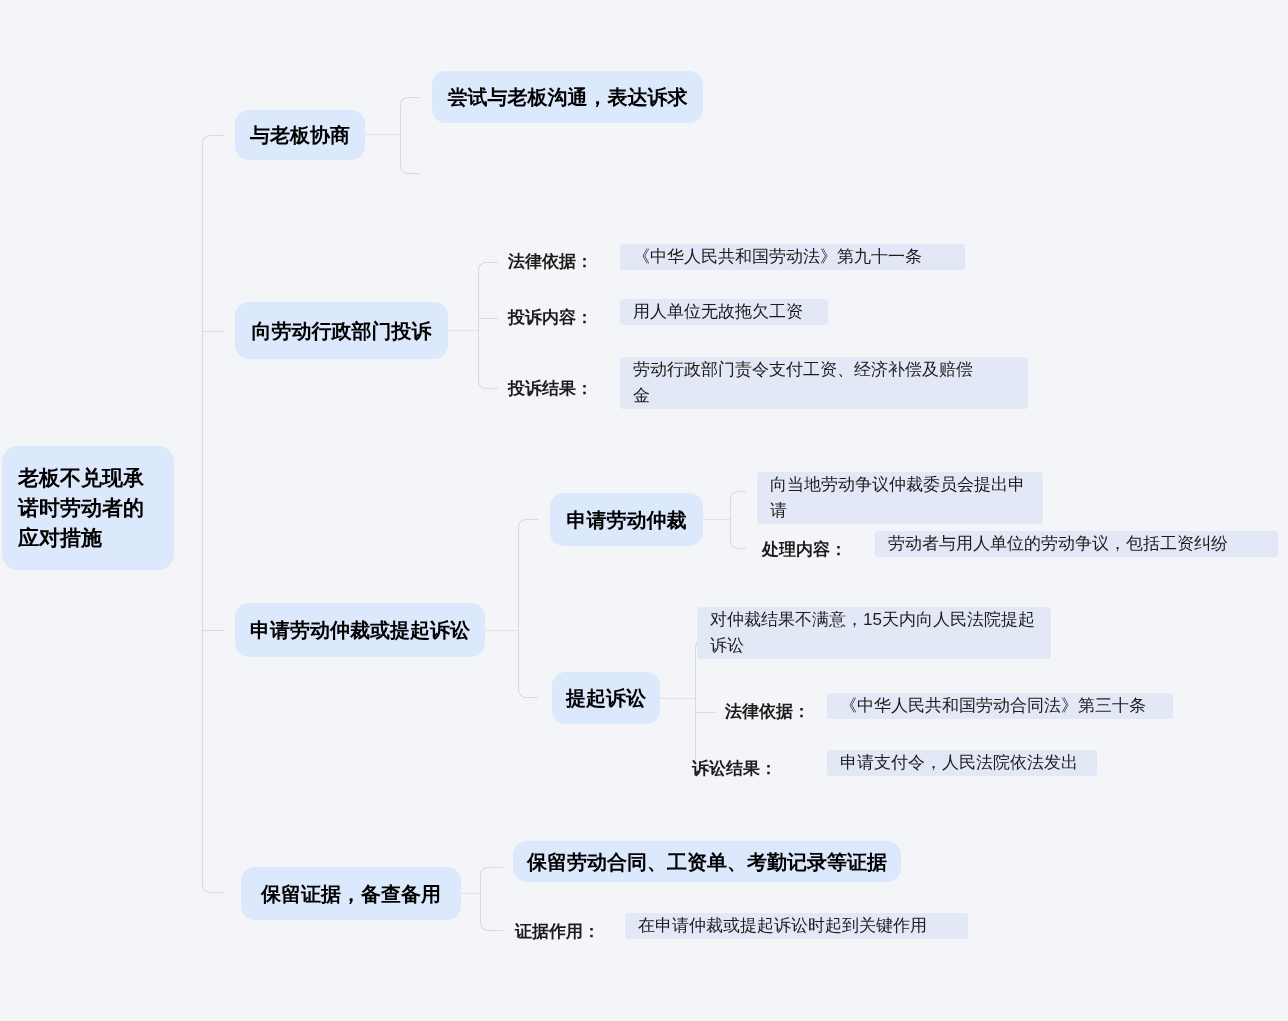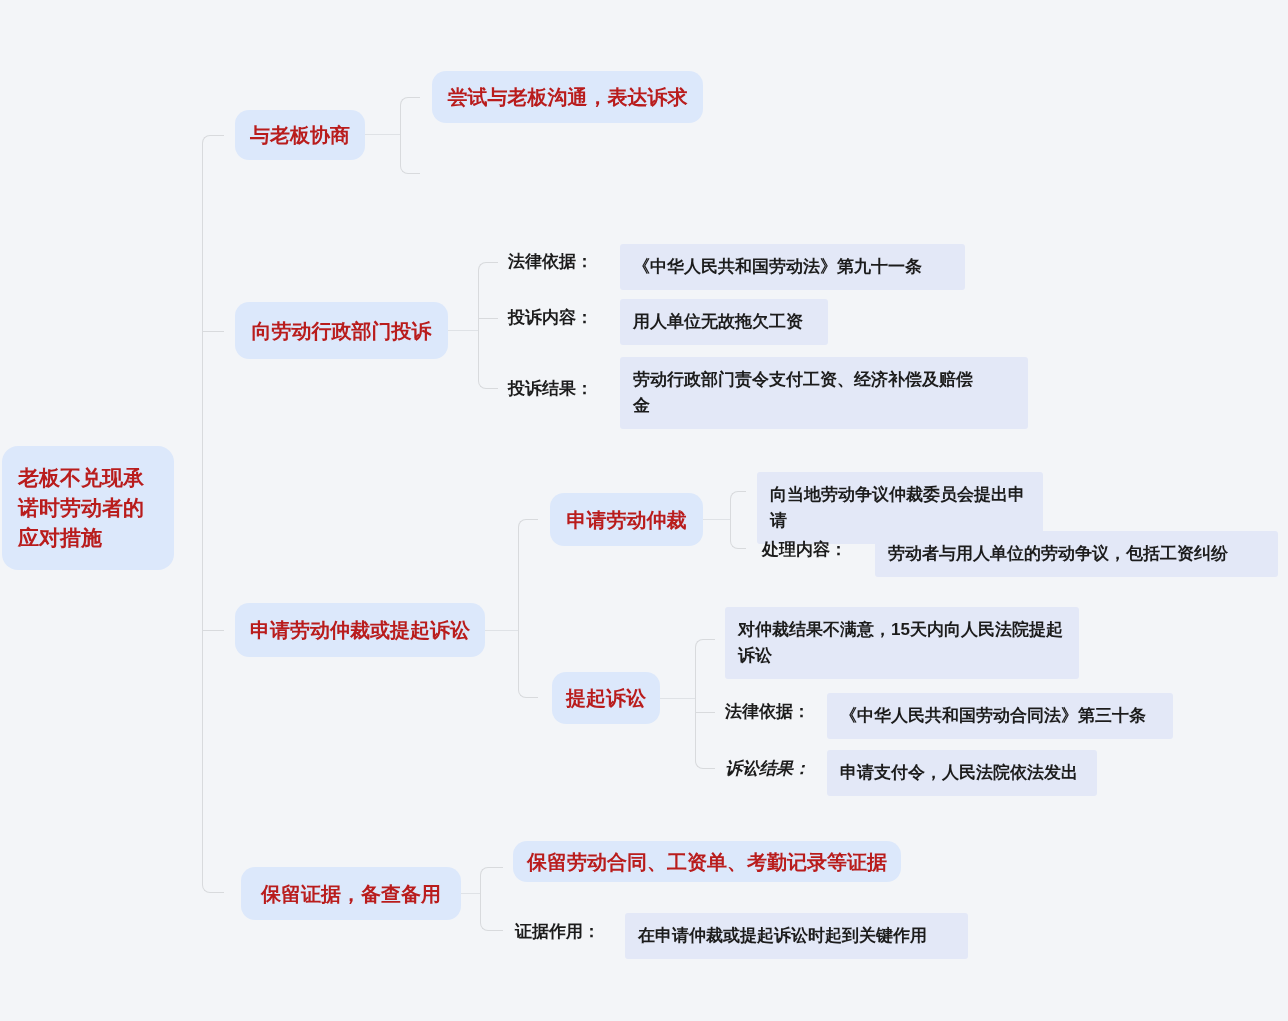--- a/index.html
+++ b/index.html
@@ -13,43 +13,42 @@
   }
   .canvas{position:absolute;left:0;top:0;width:1288px;height:1021px;}
   .node{
     position:absolute;
     background:#dce8fb;
     border-radius:14px;
     display:flex;align-items:center;justify-content:center;
     font-weight:bold;font-size:20px;line-height:26px;
     box-sizing:border-box;
     white-space:pre-wrap;
-    color:#b91c1c;
+    color:#000000;
   }
   .root{
     border-radius:16px;
     font-size:21px;line-height:30px;
     padding:17px 16px;
     justify-content:flex-start;align-items:flex-start;
     display:block;
   }
   .label{
     position:absolute;
     font-weight:bold;font-size:17px;line-height:26px;
     white-space:nowrap;
   }
   .value{
     position:absolute;
     background:#e3e8f7;
     border-radius:3px;
     font-size:17px;line-height:26px;
-    padding:10px 13px;
+    padding:0 13px;
     box-sizing:border-box;
     white-space:pre-wrap;
-    font-weight:bold;
   }
   .bracket{
     position:absolute;
     border-left:1px solid #d8dadd;
     border-top:1px solid #d8dadd;
     border-bottom:1px solid #d8dadd;
     border-top-left-radius:8px;
     border-bottom-left-radius:8px;
     box-sizing:border-box;
   }
@@ -108,25 +107,25 @@
 金</div>
 
   <div class="node" style="left:235px;top:603px;width:250px;height:54px;">申请劳动仲裁或提起诉讼</div>
 
   <div class="node" style="left:550px;top:493px;width:153px;height:53px;">申请劳动仲裁</div>
   <div class="value" style="left:757px;top:472px;width:286px;">向当地劳动争议仲裁委员会提出申请</div>
   <div class="label" style="left:762px;top:537px;">处理内容：</div>
   <div class="value" style="left:875px;top:531px;width:403px;">劳动者与用人单位的劳动争议，包括工资纠纷</div>
 
   <div class="node" style="left:552px;top:672px;width:108px;height:52px;">提起诉讼</div>
-  <div class="value" style="left:725px;top:607px;width:354px;">对仲裁结果不满意，15天内向人民法院提起
+  <div class="value" style="left:697px;top:607px;width:354px;">对仲裁结果不满意，15天内向人民法院提起
 诉讼</div>
   <div class="label" style="left:725px;top:699px;">法律依据：</div>
   <div class="value" style="left:827px;top:693px;width:346px;">《中华人民共和国劳动合同法》第三十条</div>
-  <div class="label" style="left:725px;top:756px;font-style:italic;">诉讼结果：</div>
+  <div class="label" style="left:692px;top:756px;">诉讼结果：</div>
   <div class="value" style="left:827px;top:750px;width:270px;">申请支付令，人民法院依法发出</div>
 
   <div class="node" style="left:241px;top:867px;width:220px;height:53px;">保留证据，备查备用</div>
   <div class="node" style="left:513px;top:841px;width:388px;height:41px;">保留劳动合同、工资单、考勤记录等证据</div>
   <div class="label" style="left:515px;top:919px;">证据作用：</div>
   <div class="value" style="left:625px;top:913px;width:343px;">在申请仲裁或提起诉讼时起到关键作用</div>
 
 </div>
 
 </body></html>

